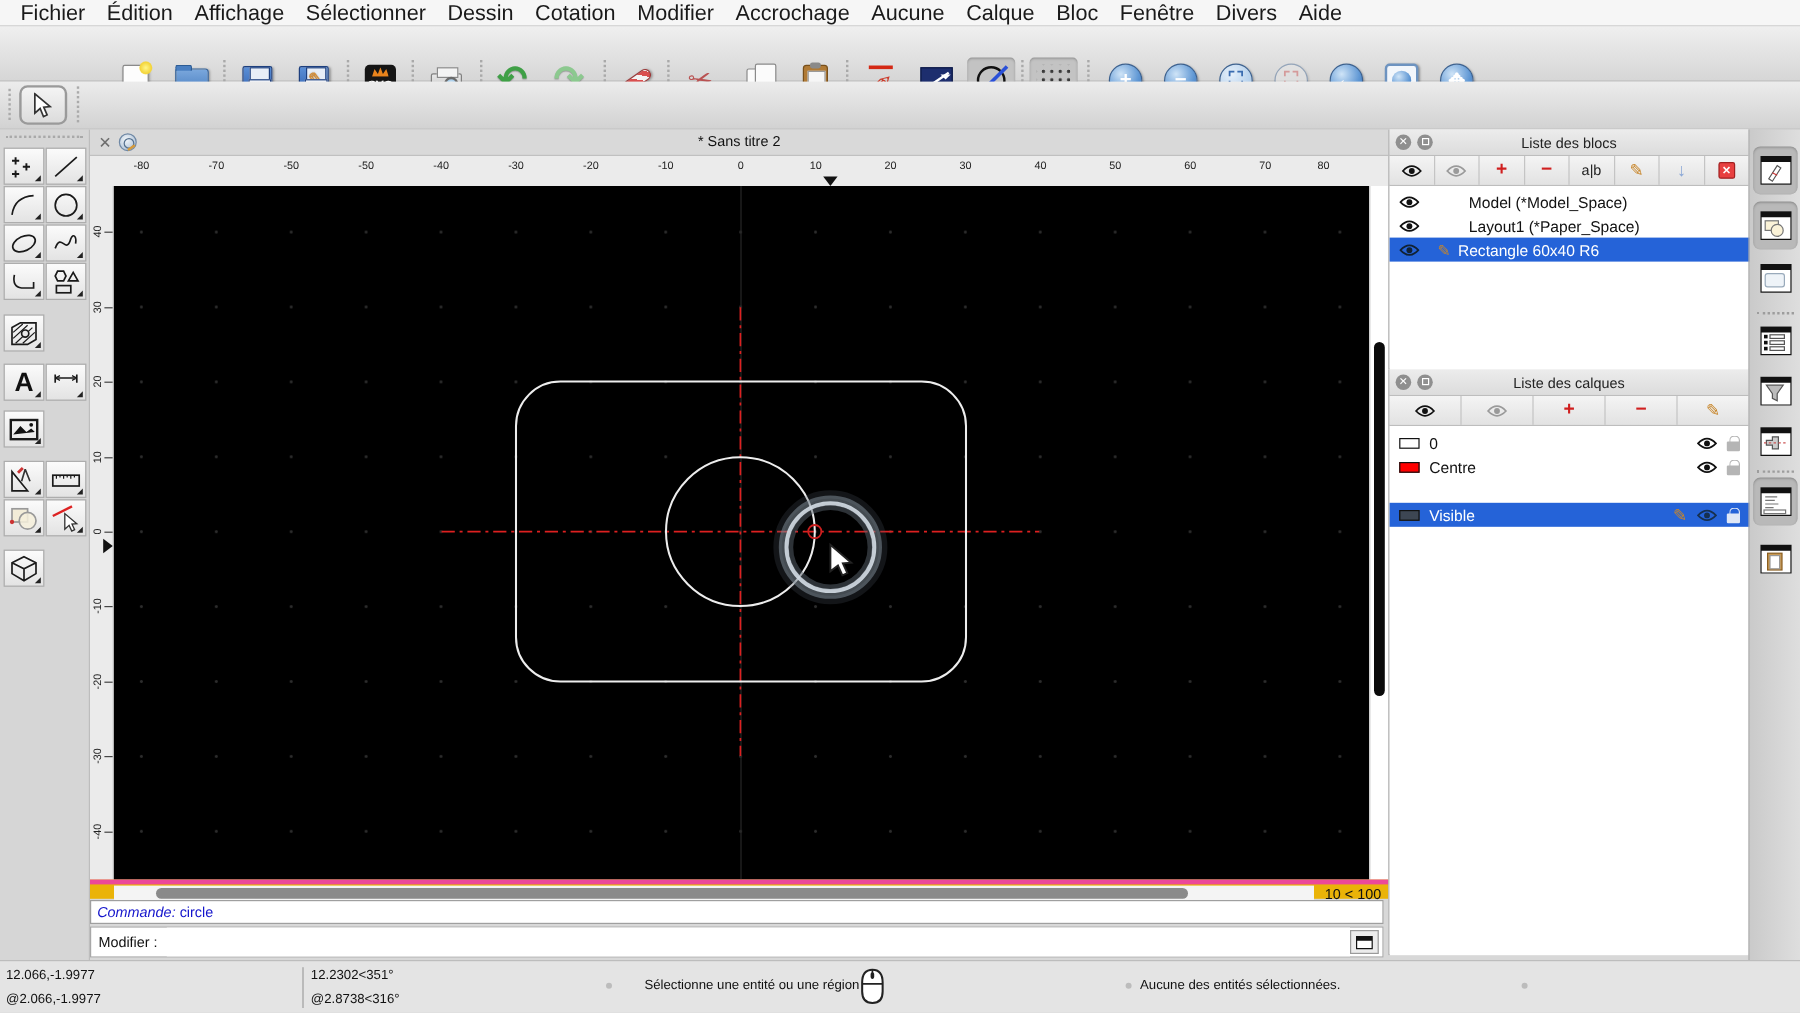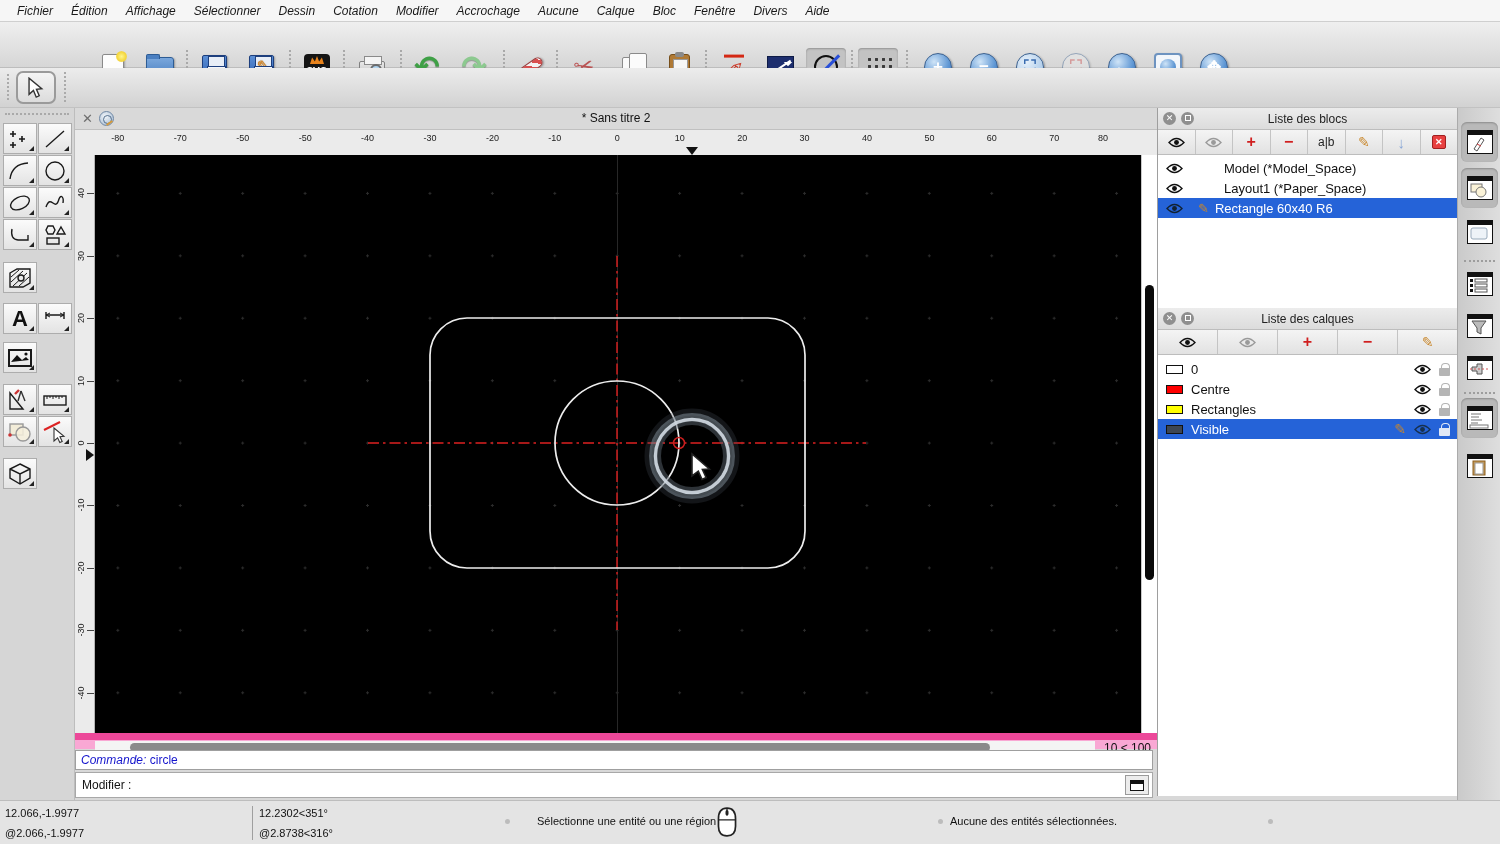--- a/index.html
+++ b/index.html
@@ -2,21 +2,21 @@
 <html><head>
 <meta charset="utf-8">
 <style>
   * { margin:0; padding:0; box-sizing:border-box; }
   html,body { width:1500px; height:844px; }
   body { font-family:"Liberation Sans", sans-serif; background:#d8d8d8; position:relative; overflow:hidden; }
   .abs { position:absolute; }
 
   
   #menubar { left:0; top:0; width:1500px; height:22px; background:#f6f6f6; border-bottom:1px solid #cfcfcf; display:flex; align-items:center; padding-left:8px; }
-  .menu-item { font-size:12px; color:#1a1a1a; padding:0 9px; line-height:22px; cursor:default;font-style:italic; }
+  .menu-item { font-size:18px; color:#1a1a1a; padding:0 9px; line-height:22px; cursor:default; }
 
   
   #toolbar1 { left:0; top:22px; width:1500px; height:46px; background:linear-gradient(#efefef,#d6d6d6); border-bottom:1px solid #bdbdbd; }
   #toolbar2 { left:0; top:68px; width:1500px; height:40px; background:linear-gradient(#ececec,#d2d2d2); border-bottom:1px solid #c2c2c2; }
   .tbtn { position:absolute; top:26px; width:40px; height:38px; display:flex; align-items:center; justify-content:center; border-radius:4px; }
   .tbtn.pressed { background:#c3c3c3; box-shadow:inset 0 1px 2px rgba(0,0,0,.25); }
   .tbtn.disabled { opacity:.45; }
   .tsep { position:absolute; top:28px; width:0; height:34px; border-left:2px dotted #a9a9a9; }
   
   .pg { width:22px; height:27px; background:#fdfdfd; border:1px solid #8a8a8a; border-radius:2px; position:relative; box-shadow:1px 1px 2px rgba(0,0,0,.25); }
@@ -83,21 +83,21 @@
   #vmarker { position:absolute; right:0; width:0; height:0; border-top:6px solid transparent; border-bottom:6px solid transparent; border-left:8px solid #111; transform:translateY(-50%); }
 
   #canvas { left:95px; top:155px; width:1046px; height:578px; background:#000;
     background-image:radial-gradient(circle,#2c2c2c 1px,rgba(0,0,0,0) 1.4px);
     background-size:62.43px 62.43px; background-position:-8.4px 7.2px; overflow:hidden; }
   #axis-v { position:absolute; left:522px; top:0; width:1px; height:578px; background:#272727; }
 
   
   #vscroll { left:1141px; top:155px; width:16px; height:578px; background:#fff; border-left:1px solid #c9c9c9; }
   #vscroll .thumb { position:absolute; left:3px; top:130px; width:9px; height:295px; background:#0a0a0a; border-radius:5px; }
-  #hscroll-row { left:75px; top:733px; width:1082px; height:16px; background:#f9a8d4; border-top:7px solid #ec4899;text-align:center; }
+  #hscroll-row { left:75px; top:733px; width:1082px; height:16px; background:#eab308; border-top:4px solid #ec4899;text-align:center; }
   #hscroll-track { position:absolute; left:20px; top:1px; width:1000px; height:14px; background:#f4f4f4; }
   #hscroll-thumb { position:absolute; left:55px; top:3px; width:860px; height:9px; background:#8a8a8a; border-radius:5px; }
   #grid-status { position:absolute; right:6px; top:1px; font-size:12px; color:#111; }
 
   
   #cmd-history { left:75px; top:750px; width:1078px; height:20px; background:#fff; border:1px solid #9f9f9f; font-size:12px; color:#1414cc; padding:2px 5px; }
   #cmd-history .lbl { font-style:italic; }
   #cmd-row { left:75px; top:772px; width:1078px; height:26px; background:#fff; border:1px solid #a8a8a8; display:flex; align-items:center; }
   #cmd-row .lbl { font-size:12px; color:#111; padding:0 8px 0 6px; white-space:nowrap; }
   #cmd-input { flex:1; border:none; outline:none; font-size:12px; height:100%; font-family:"Liberation Sans",sans-serif; }
@@ -578,33 +578,20 @@
       <span class="rightics">
           <svg width="17" height="11" viewBox="0 0 16 10">
             <path d="M1 5 Q8 -2.5 15 5 Q8 12.5 1 5 Z" fill="none" stroke="#111" stroke-width="1.4"></path>
             <circle cx="8" cy="5" r="2.3" fill="#111"></circle>
           </svg>
           <span class="lockic">
             <i></i>
           </span>
         </span>
     </div>
-    <div class="prow" style="top:44px">
-      <span class="swatch" style="background: rgb(255, 255, 0);"></span>
-      <span class="lrow-label">Rectangles</span>
-      <span class="rightics">
-          <svg width="17" height="11" viewBox="0 0 16 10">
-            <path d="M1 5 Q8 -2.5 15 5 Q8 12.5 1 5 Z" fill="none" stroke="#111" stroke-width="1.4"></path>
-            <circle cx="8" cy="5" r="2.3" fill="#111"></circle>
-          </svg>
-          <span class="lockic">
-            <i></i>
-          </span>
-        </span>
-    </div>
     <div class="prow selected" style="top:64px">
       <span class="swatch" style="background: rgb(61, 70, 83);"></span>
       <span class="lrow-label">Visible</span>
       <span class="rightics">
           <span class="pencil-g">✎</span>
           <svg width="17" height="11" viewBox="0 0 16 10">
             <path d="M1 5 Q8 -2.5 15 5 Q8 12.5 1 5 Z" fill="none" stroke="#16304f" stroke-width="1.4"></path>
             <circle cx="8" cy="5" r="2.3" fill="#16304f"></circle>
           </svg>
           <span class="lockic lit">

